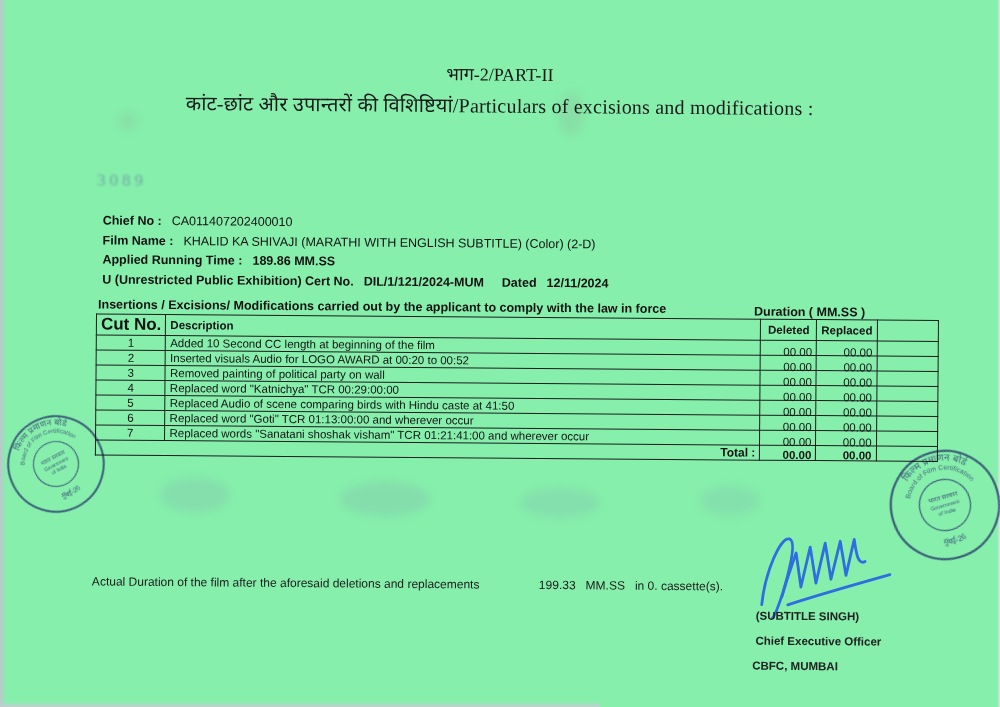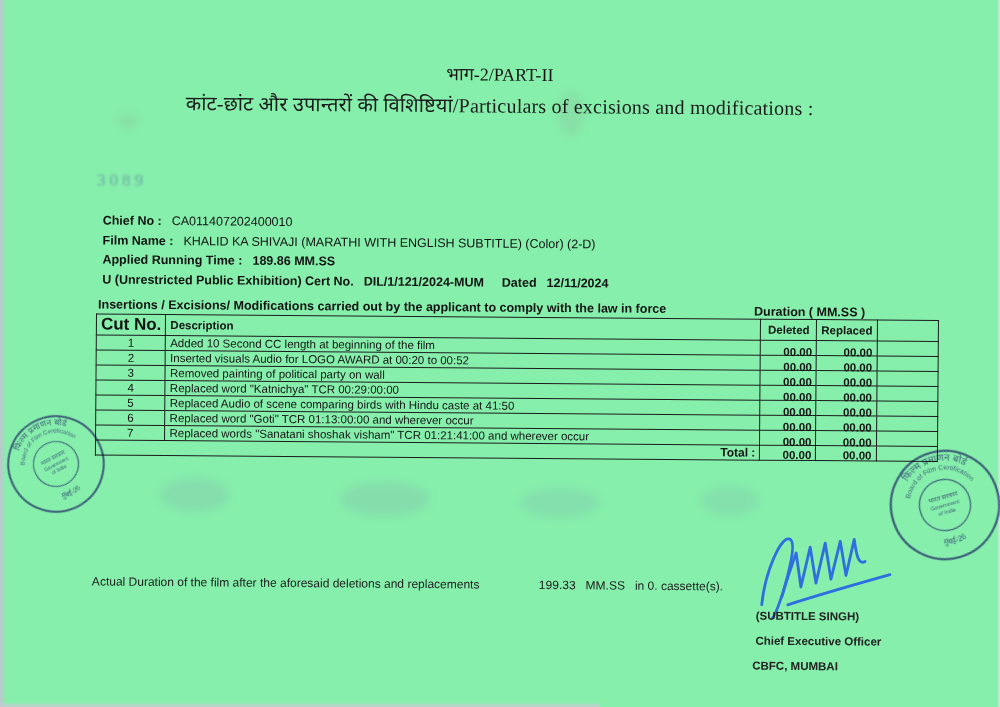--- a/index.html
+++ b/index.html
@@ -40,21 +40,21 @@
   th.c-cut{width:41px;text-align:left;font-size:17px;}
   th.c-desc{width:586px;text-align:left;}
   th.c-del{width:47px;text-align:center;margin-left:44px;}
   th.c-rep{width:50px;text-align:right;}
   th.c-x{width:52px;}
   table.cuts thead th{height:18px;font-weight:bold;}
   table.cuts tbody td{height:14px;}
   td.cut{text-align:center;}
   td.desc{text-align:left;}
   td.num{text-align:right;padding-right:6px;}
-  td.num span{position:relative;top:4px;display:inline-block;font-weight:bold;}
+  td.num span{position:relative;top:4px;display:inline-block;}
   tr.total td{height:17px;font-weight:bold;}
   td.total-label{text-align:right;padding-right:8px;font-size:12px;}
   tr.total td.num span{top:2px;}
   
   .footer-line{position:absolute;left:96px;top:574px;font-size:12px;color:#1b1b1b;}
   .footer-line .nums{position:absolute;left:447px;top:0;white-space:nowrap;}
   
   .sig-svg{position:absolute;left:750px;top:521px;color:var(--sig-color);}
   .sig-name{position:absolute;left:760px;top:604px;font-size:11.5px;font-weight:bold;color:#222;}
   .sig-title{position:absolute;left:760px;top:629px;font-size:11.5px;font-weight:bold;color:#222;}

